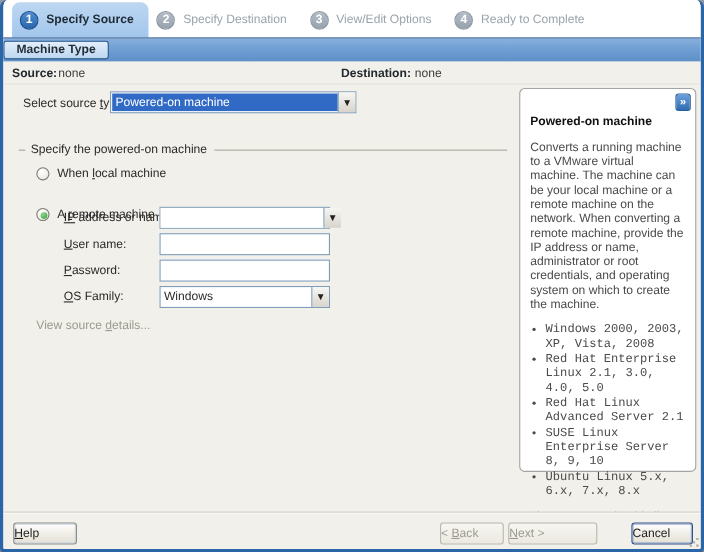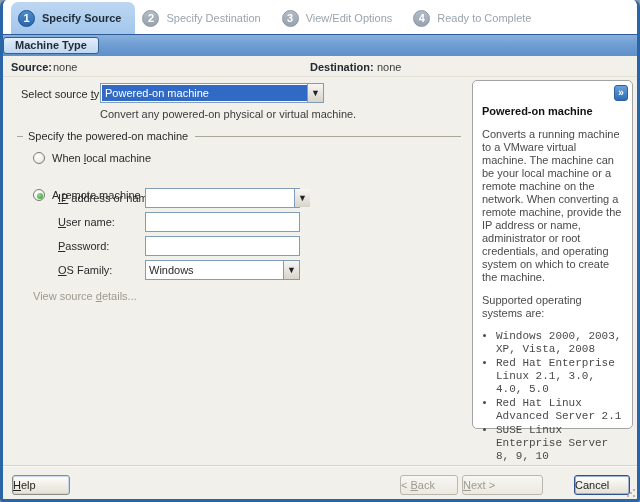--- a/index.html
+++ b/index.html
@@ -202,21 +202,20 @@
   </div>
 
   <div class="main">
 
     <div class="lbl-source-type"><span>Select source </span><span class="mn">t</span><span>ype:</span></div>
 
     <div class="combo combo-sourcetype">
       <div class="combo-main">Powered-on machine</div>
       <div class="combo-arrow">▼</div>
     </div>
-    <div class="desc-sourcetype">Convert any powered-on physical or virtual machine.</div>
 
     <div class="group-header">
       <div class="dash"></div>
       <span class="gtitle">Specify the powered-on machine</span>
       <div class="line"></div>
     </div>
 
     <div class="radio-row radio-local">
       <div class="radio"></div>
       <span><span>When </span><span class="mn">l</span><span>ocal machine</span></span>
@@ -243,21 +242,20 @@
       <div class="combo-main">Windows</div>
       <div class="combo-arrow">▼</div>
     </div>
 
     <div class="view-details"><span>View source </span><span class="mn">d</span><span>etails...</span></div>
 
     <div class="help-panel">
       <div class="collapse-btn"><span>»</span></div>
       <div class="help-title">Powered-on machine</div>
       <div class="help-p">Converts a running machine to a VMware virtual machine. The machine can be your local machine or a remote machine on the network. When converting a remote machine, provide the IP address or name, administrator or root credentials, and operating system on which to create the machine.</div>
-      <div class="help-p">Supported operating systems are:</div>
       <ul class="help-list">
         <li>Windows 2000, 2003, XP, Vista, 2008</li>
         <li>Red Hat Enterprise Linux 2.1, 3.0, 4.0, 5.0</li>
         <li>Red Hat Linux Advanced Server 2.1</li>
         <li>SUSE Linux Enterprise Server 8, 9, 10</li>
         <li>Ubuntu Linux 5.x, 6.x, 7.x, 8.x</li>
       </ul>
       <div class="help-p">Linux sources should allow root login through SSH.</div>
     </div>
   </div>

